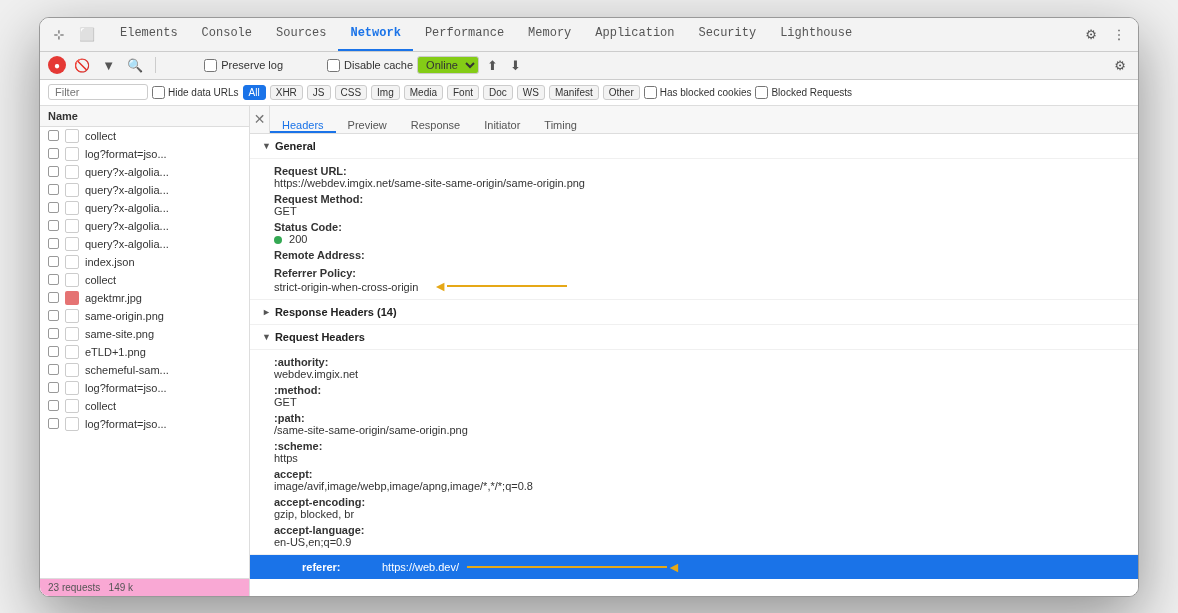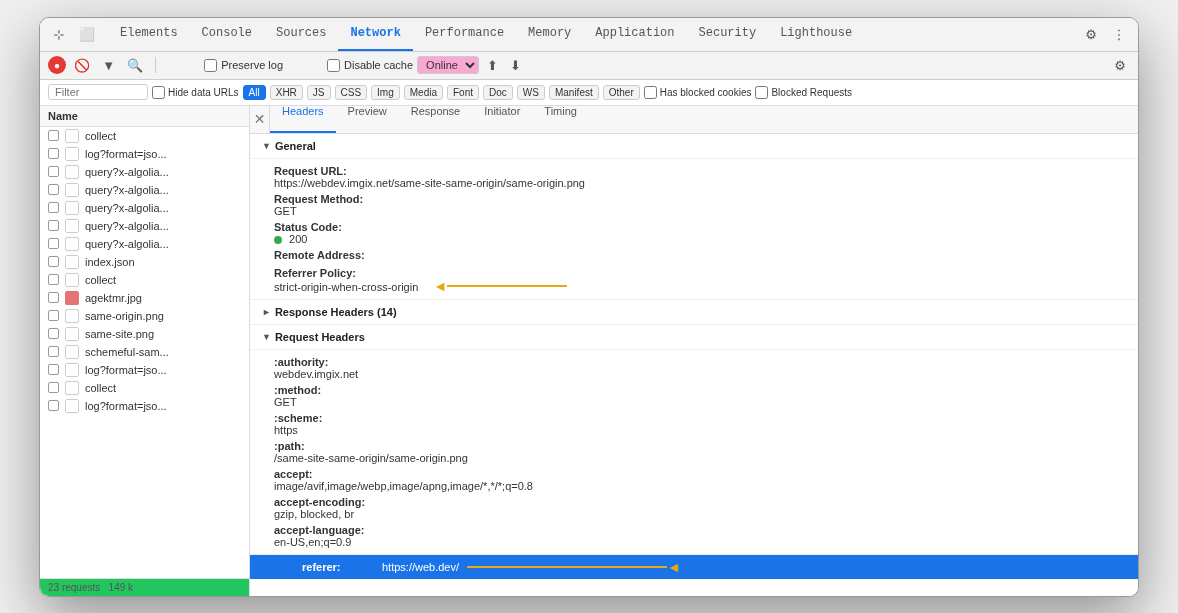--- a/index.html
+++ b/index.html
@@ -147,21 +147,21 @@
       font-size: 11px;
       color: #333;
       cursor: pointer;
       white-space: nowrap;
       padding-left: 40px;
     }
     .toolbar-checkbox-label input { cursor: pointer; }
     .toolbar-select {
       font-size: 11px;
       border: 1px solid #ccc;
-      background: #f9a8d4;
+      background: #84cc16;
       border-radius: 3px;
       padding: 1px 4px;
       cursor: pointer;
       color: #333;
     }
     .toolbar-right {
       margin-left: auto;
     }
     
     .filter-bar {
@@ -260,21 +260,21 @@
       color: #333;
       overflow: hidden;
       text-overflow: ellipsis;
       white-space: nowrap;
     }
     .file-list-footer {
       padding: 3px 8px;
       font-size: 10px;
       color: #555;
       border-top: 1px solid #ddd;
-      background: #22c55e;
+      background: #f9a8d4;
     }
     
     .headers-panel {
       flex: 1;
       display: flex;
       flex-direction: column;
       background: #fff;
       overflow: hidden;
     }
     .headers-tabs {
@@ -292,21 +292,21 @@
       justify-content: center;
       color: #777;
       cursor: pointer;
       font-size: 14px;
       border-right: 1px solid #ddd;
     }
     .header-tab {
       padding: 0 12px;
       height: 28px;
       display: flex;
-      align-items: flex-start;
+      align-items: flex-end;
       font-size: 11px;
       color: #555;
       cursor: pointer;
       border-bottom: 2px solid transparent;
     }
     .header-tab.active {
       color: #1a73e8;
       border-bottom: 2px solid #1a73e8;
     }
     
@@ -562,20 +562,25 @@
             <span class="file-name">same-origin.png</span>
           </div>
           <div class="file-item">
             <div class="file-checkbox"></div>
             <div class="file-icon file-icon-default"></div>
             <span class="file-name">same-site.png</span>
           </div>
           <div class="file-item">
             <div class="file-checkbox"></div>
             <div class="file-icon file-icon-default"></div>
+            <span class="file-name">eTLD+1.png</span>
+          </div>
+          <div class="file-item">
+            <div class="file-checkbox"></div>
+            <div class="file-icon file-icon-default"></div>
             <span class="file-name">schemeful-sam...</span>
           </div>
           <div class="file-item">
             <div class="file-checkbox"></div>
             <div class="file-icon file-icon-default"></div>
             <span class="file-name">log?format=jso...</span>
           </div>
           <div class="file-item">
             <div class="file-checkbox"></div>
             <div class="file-icon file-icon-default"></div>
@@ -665,26 +670,26 @@
         <div class="section-body">
           <div class="header-row">
             <span class="header-key">:authority:</span>
             <span class="header-value">webdev.imgix.net</span>
           </div>
           <div class="header-row">
             <span class="header-key">:method:</span>
             <span class="header-value">GET</span>
           </div>
           <div class="header-row">
+            <span class="header-key">:path:</span>
+            <span class="header-value">/same-site-same-origin/same-origin.png</span>
+          </div>
+          <div class="header-row">
             <span class="header-key">:scheme:</span>
             <span class="header-value">https</span>
-          </div>
-          <div class="header-row">
-            <span class="header-key">:path:</span>
-            <span class="header-value">/same-site-same-origin/same-origin.png</span>
           </div>
           <div class="header-row">
             <span class="header-key">accept:</span>
             <span class="header-value">image/avif,image/webp,image/apng,image/*,*/*;q=0.8</span>
           </div>
           <div class="header-row">
             <span class="header-key">accept-encoding:</span>
             <span class="header-value">gzip, blocked, br</span>
           </div>
           <div class="header-row">

